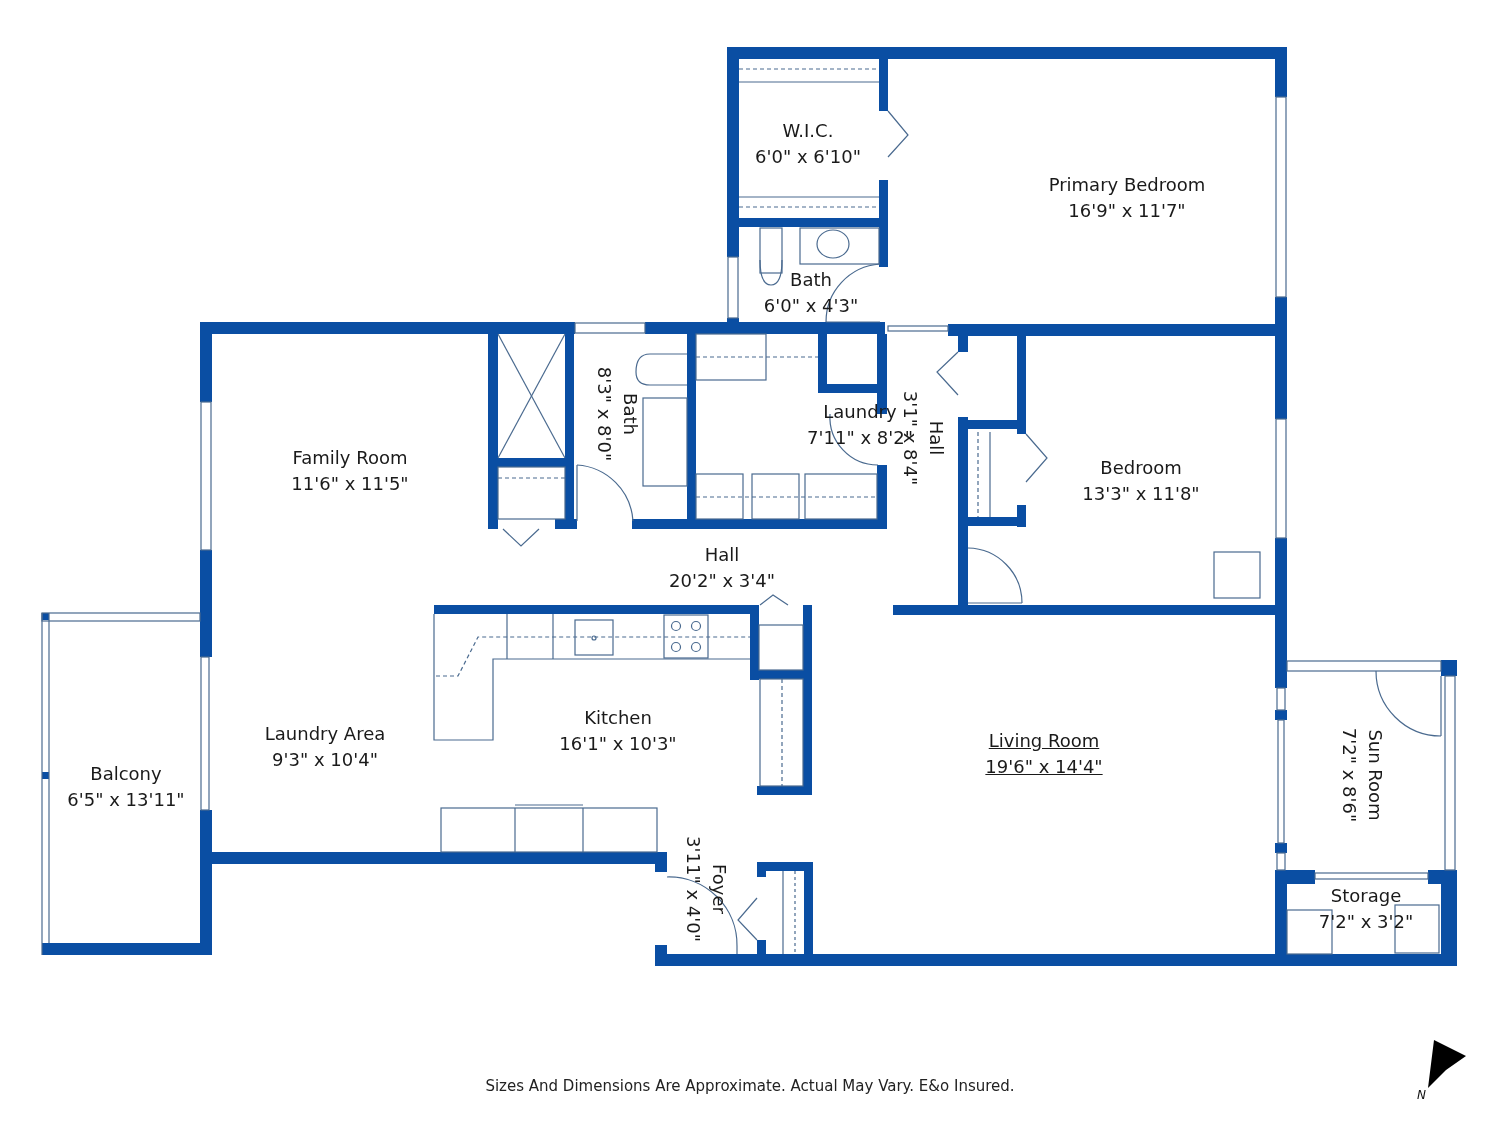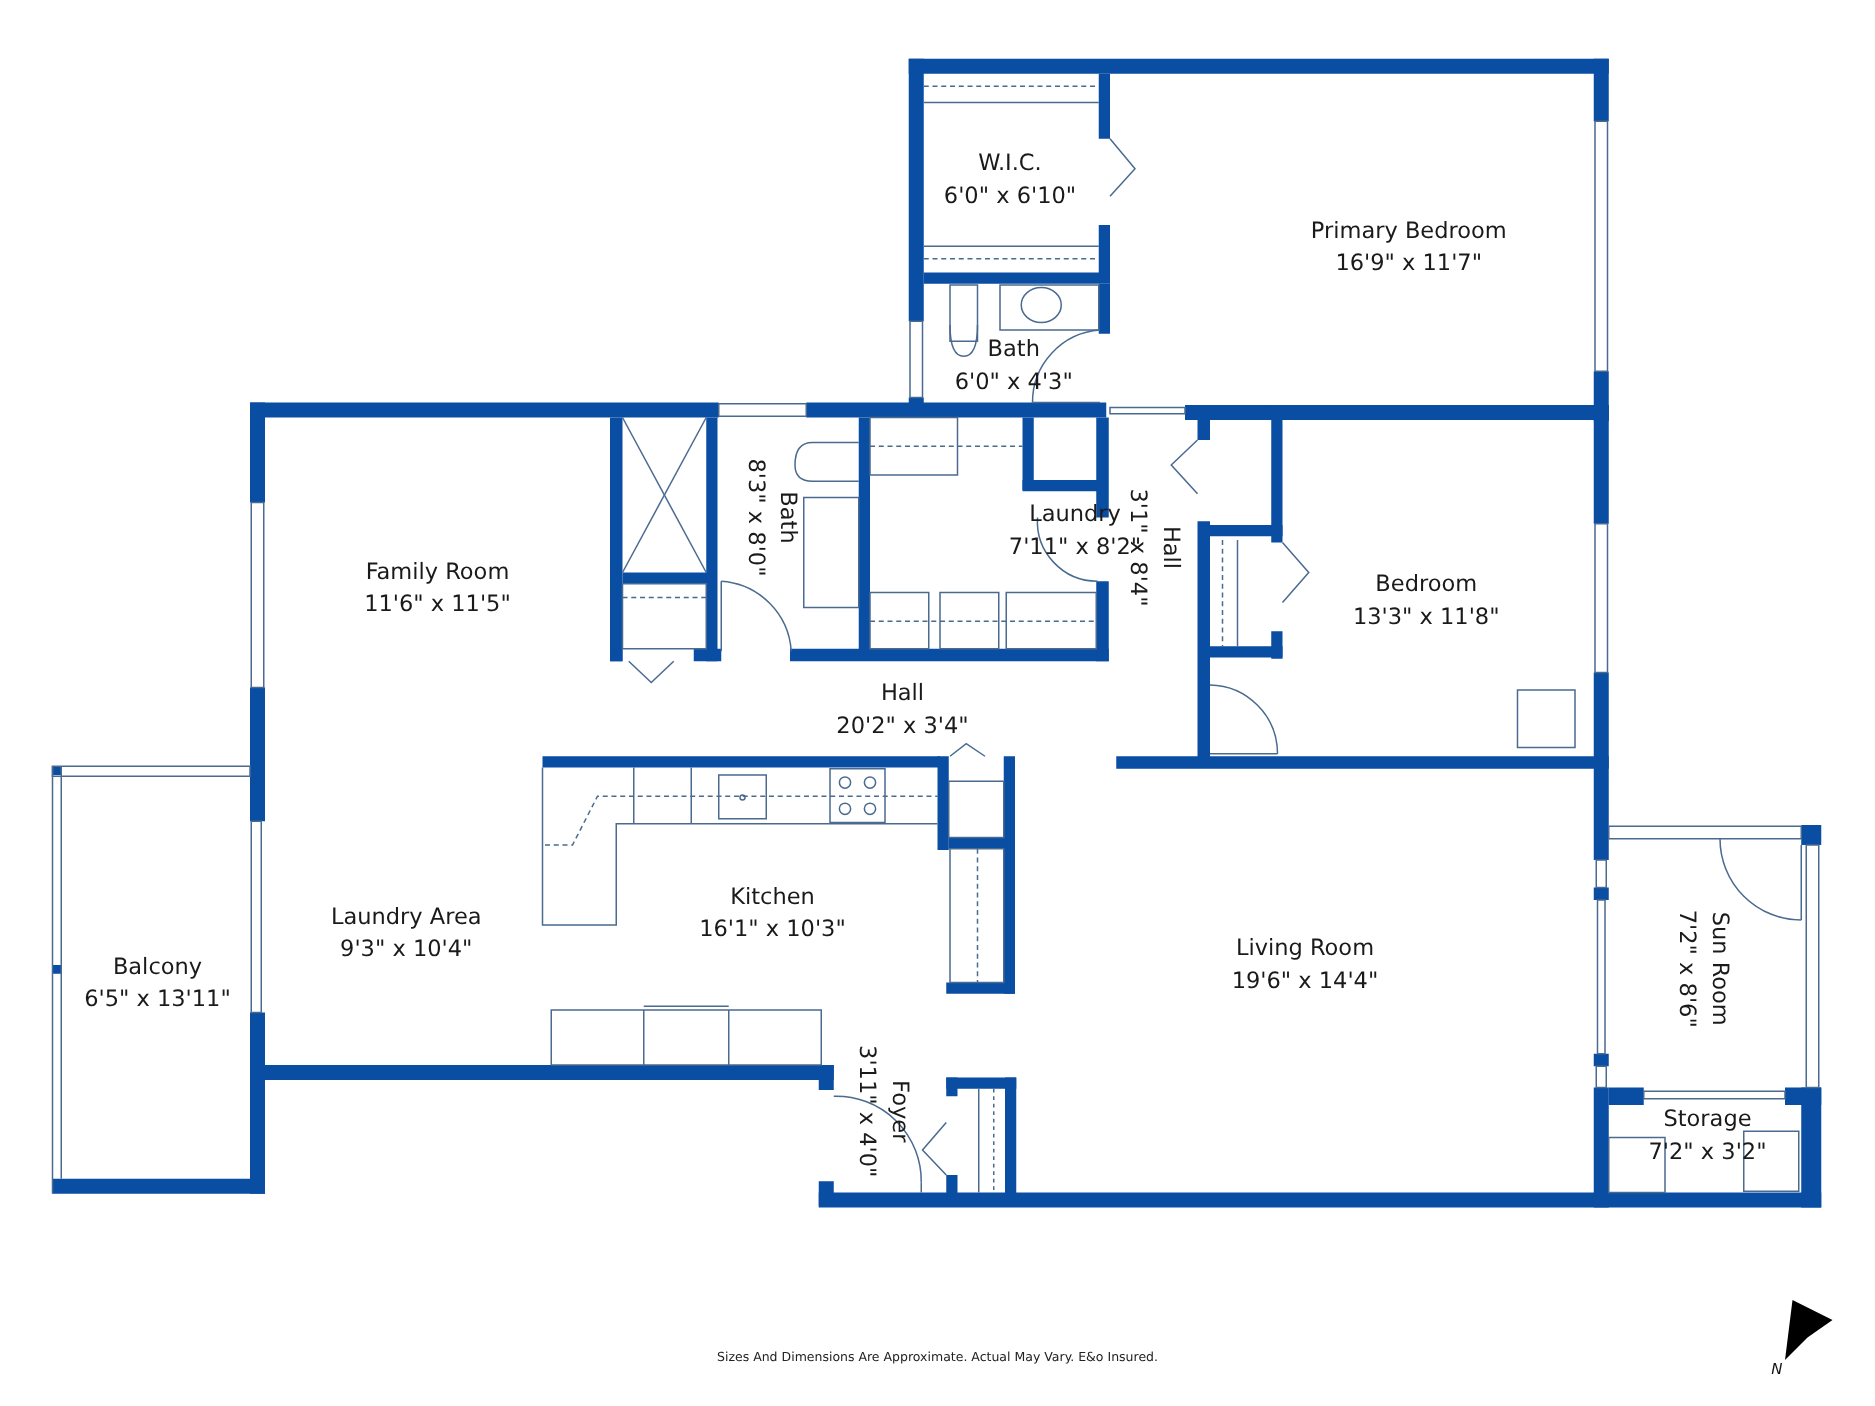--- a/index.html
+++ b/index.html
@@ -1,21 +1,21 @@
 <!DOCTYPE html>
 <html><head>
 <meta charset="utf-8">
 <style>
   html, body { margin: 0; padding: 0; background: #ffffff; }
   body { width: 1500px; height: 1125px; position: relative; overflow: hidden; font-family: "DejaVu Sans", sans-serif; }
   #plan { position: absolute; left: 0; top: 0; }
   .lbl { position: absolute; text-align: center; color: #1a1a1a; font-size: 18px; line-height: 26px; white-space: nowrap; transform: translate(-50%, -50%); }
   .lbl .n, .lbl .d { display: block; }
   .rot90 { transform: translate(-50%, -50%) rotate(90deg); }
-  .disclaimer { position: absolute; left: 750px; top: 1086px; transform: translate(-50%, -50%); font-size: 10px; color: #222; white-space: nowrap; }
+  .disclaimer { position: absolute; left: 750px; top: 1086px; transform: translate(-50%, -50%); font-size: 15px; color: #222; white-space: nowrap; }
   .compass { position: absolute; left: 1410px; top: 1032px; width: 70px; height: 75px; }
   .compass-n { position: absolute; left: 1417px; top: 1088px; font-size: 12px; font-style: italic; color: #111; }
 </style>
 </head>
 <body>
 
 <svg id="plan" width="1500" height="1125" viewBox="0 0 1500 1125" xmlns="http://www.w3.org/2000/svg">
   <g fill="#0a4ea3">
 
     <rect x="727" y="47" width="560" height="12"></rect>
@@ -225,21 +225,21 @@
   <span class="d">9'3" x 10'4"</span>
 </div>
 <div class="lbl" style="left:618px;top:731px;">
   <span class="n">Kitchen</span>
   <span class="d">16'1" x 10'3"</span>
 </div>
 <div class="lbl" style="left:126px;top:787px;">
   <span class="n">Balcony</span>
   <span class="d">6'5" x 13'11"</span>
 </div>
-<div class="lbl" style="left:1044px;top:772px;">
+<div class="lbl" style="left:1044px;top:754px;text-decoration:underline;">
   <span class="n">Living Room</span>
   <span class="d">19'6" x 14'4"</span>
 </div>
 <div class="lbl rot90" style="left:1362px;top:775px;">
   <span class="n">Sun Room</span>
   <span class="d">7'2" x 8'6"</span>
 </div>
 <div class="lbl rot90" style="left:706px;top:889px;">
   <span class="n">Foyer</span>
   <span class="d">3'11" x 4'0"</span>

